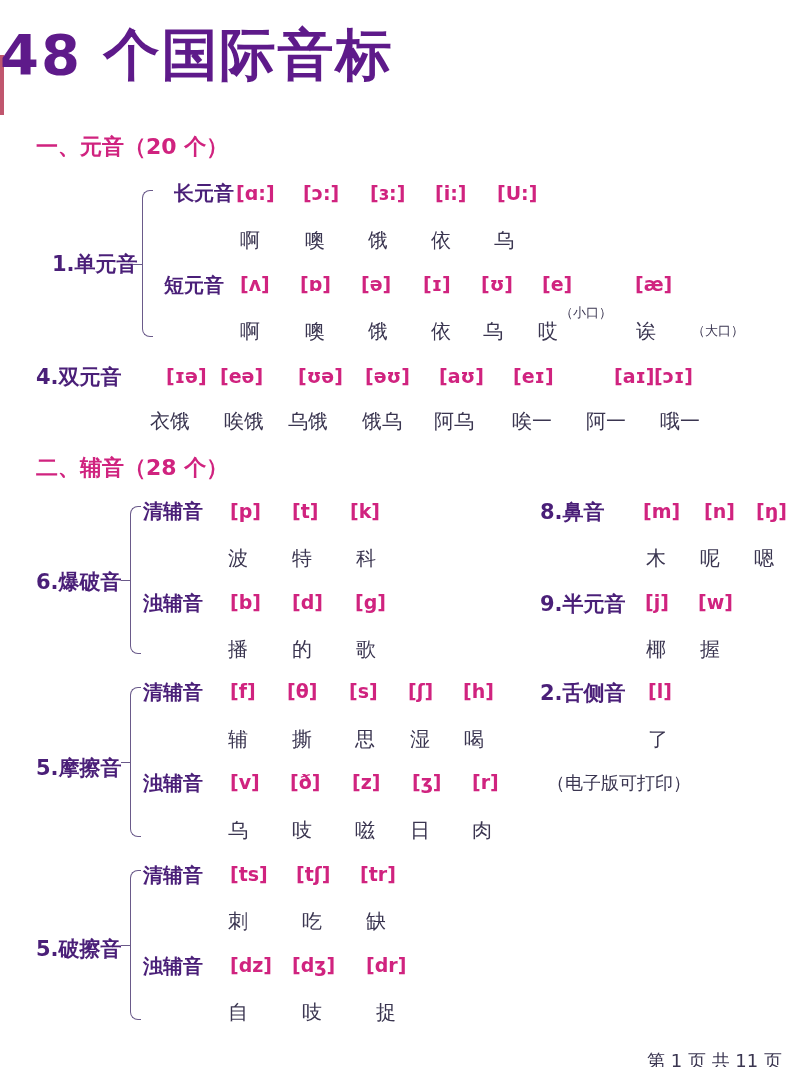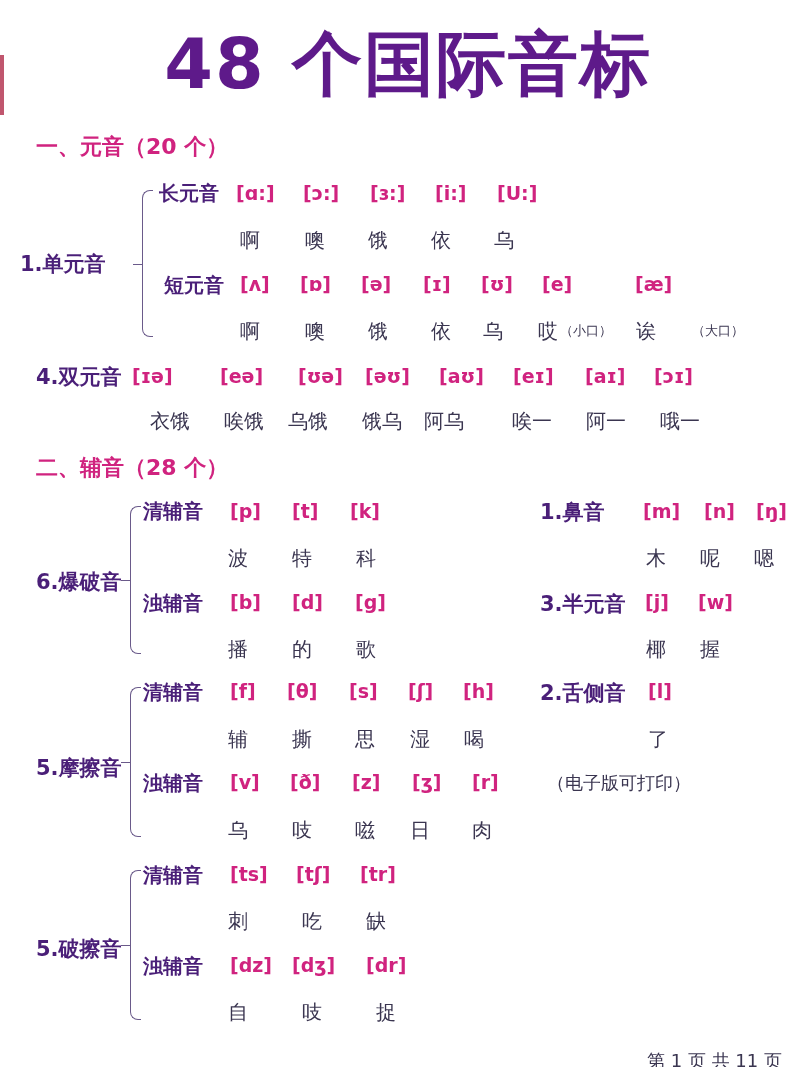--- a/index.html
+++ b/index.html
@@ -1,18 +1,18 @@
 <!DOCTYPE html>
 <html><head>
 <meta charset="utf-8">
 <style>
   html,body{margin:0;padding:0;background:#fff;}
   body{width:800px;height:1067px;position:relative;overflow:hidden;font-family:"DejaVu Sans",sans-serif;}
   .edge{position:absolute;left:0;top:55px;width:4px;height:60px;background:#c0566e;}
-  .title{position:absolute;left:0;top:18px;width:652px;text-align:right;font-size:70px;font-weight:bold;color:var(--title);letter-spacing:2px;}
+  .title{position:absolute;left:0;top:18px;width:652px;text-align:left;font-size:56px;font-weight:bold;color:var(--title);letter-spacing:2px;}
   .sec{position:absolute;left:36px;font-size:22px;font-weight:bold;color:var(--pink);}
   .lbl{position:absolute;font-size:21px;font-weight:bold;color:var(--purple);white-space:nowrap;}
   .sub{position:absolute;font-size:20px;font-weight:bold;color:var(--purple);white-space:nowrap;}
   .ipa{position:absolute;font-size:19px;font-weight:bold;color:var(--pink);font-family:"DejaVu Sans",sans-serif;white-space:nowrap;}
   .zh{position:absolute;font-size:20px;color:#3a3550;white-space:nowrap;}
   .small{font-size:13px;}
   .note{position:absolute;font-size:18px;color:#3a3550;white-space:nowrap;}
   .brace{position:absolute;border:1.5px solid #6a5a8a;border-right:none;border-radius:8px 0 0 8px;width:10px;}
   .brace .tick{position:absolute;left:-10px;top:50%;width:9px;border-top:1.5px solid #6a5a8a;}
   .footer{position:absolute;right:18px;bottom:-6px;font-size:18px;color:#3a3550;}
@@ -21,23 +21,23 @@
 <body style="--title:#5e1a8a;--pink:#d0237f;--purple:#4a1f78;">
 
 <div class="edge"></div>
 <div class="title">48 个国际音标</div>
 
 <div class="sec" style="top:132px">一、元音（20 个）</div>
 
 <div class="brace" style="left:142px;top:190px;height:145px">
     <div class="tick"></div>
   </div>
-<div class="lbl" style="left:20px;top:250px">1.单元音</div>
+<div class="lbl" style="left:52px;top:250px">1.单元音</div>
 
-<div class="sub" style="left:159px;top:180px">长元音</div>
+<div class="sub" style="left:174px;top:180px">长元音</div>
 <span class="ipa" style="left:236px;top:182px">[ɑ:]</span>
 <span class="ipa" style="left:303px;top:182px">[ɔ:]</span>
 <span class="ipa" style="left:370px;top:182px">[ɜ:]</span>
 <span class="ipa" style="left:435px;top:182px">[i:]</span>
 <span class="ipa" style="left:497px;top:182px">[U:]</span>
 <span class="zh" style="left:240px;top:227px">啊</span>
 <span class="zh" style="left:305px;top:227px">噢</span>
 <span class="zh" style="left:368px;top:227px">饿</span>
 <span class="zh" style="left:431px;top:227px">依</span>
 <span class="zh" style="left:494px;top:227px">乌</span>
@@ -49,38 +49,38 @@
 <span class="ipa" style="left:423px;top:273px">[ɪ]</span>
 <span class="ipa" style="left:481px;top:273px">[ʊ]</span>
 <span class="ipa" style="left:542px;top:273px">[e]</span>
 <span class="ipa" style="left:635px;top:273px">[æ]</span>
 <span class="zh" style="left:240px;top:318px">啊</span>
 <span class="zh" style="left:305px;top:318px">噢</span>
 <span class="zh" style="left:368px;top:318px">饿</span>
 <span class="zh" style="left:431px;top:318px">依</span>
 <span class="zh" style="left:483px;top:318px">乌</span>
 <span class="zh" style="left:538px;top:318px">哎</span>
-<span class="zh small" style="left:560px;top:322px">（小口）</span>
+<span class="zh small" style="left:560px;top:304px">（小口）</span>
 <span class="zh" style="left:636px;top:318px">诶</span>
 <span class="zh small" style="left:692px;top:322px">（大口）</span>
 
 <div class="lbl" style="left:36px;top:363px">4.双元音</div>
-<span class="ipa" style="left:132px;top:365px">[ɪə]</span>
+<span class="ipa" style="left:166px;top:365px">[ɪə]</span>
 <span class="ipa" style="left:220px;top:365px">[eə]</span>
 <span class="ipa" style="left:298px;top:365px">[ʊə]</span>
 <span class="ipa" style="left:365px;top:365px">[əʊ]</span>
 <span class="ipa" style="left:439px;top:365px">[aʊ]</span>
 <span class="ipa" style="left:513px;top:365px">[eɪ]</span>
-<span class="ipa" style="left:585px;top:365px">[aɪ]</span>
+<span class="ipa" style="left:614px;top:365px">[aɪ]</span>
 <span class="ipa" style="left:654px;top:365px">[ɔɪ]</span>
 <span class="zh" style="left:150px;top:408px">衣饿</span>
 <span class="zh" style="left:224px;top:408px">唉饿</span>
 <span class="zh" style="left:288px;top:408px">乌饿</span>
 <span class="zh" style="left:362px;top:408px">饿乌</span>
-<span class="zh" style="left:424px;top:408px">阿乌</span>
+<span class="zh" style="left:434px;top:408px">阿乌</span>
 <span class="zh" style="left:512px;top:408px">唉一</span>
 <span class="zh" style="left:586px;top:408px">阿一</span>
 <span class="zh" style="left:660px;top:408px">哦一</span>
 
 <div class="sec" style="top:453px">二、辅音（28 个）</div>
 
 <div class="brace" style="left:130px;top:506px;height:146px">
     <div class="tick"></div>
   </div>
 <div class="lbl" style="left:36px;top:568px">6.爆破音</div>
@@ -92,29 +92,29 @@
 <span class="zh" style="left:292px;top:545px">特</span>
 <span class="zh" style="left:356px;top:545px">科</span>
 <div class="sub" style="left:143px;top:590px">浊辅音</div>
 <span class="ipa" style="left:230px;top:591px">[b]</span>
 <span class="ipa" style="left:292px;top:591px">[d]</span>
 <span class="ipa" style="left:355px;top:591px">[g]</span>
 <span class="zh" style="left:228px;top:636px">播</span>
 <span class="zh" style="left:292px;top:636px">的</span>
 <span class="zh" style="left:356px;top:636px">歌</span>
 
-<div class="lbl" style="left:540px;top:498px">1.鼻音</div>
+<div class="lbl" style="left:540px;top:498px">8.鼻音</div>
 <span class="ipa" style="left:643px;top:500px">[m]</span>
 <span class="ipa" style="left:704px;top:500px">[n]</span>
 <span class="ipa" style="left:756px;top:500px">[ŋ]</span>
 <span class="zh" style="left:646px;top:545px">木</span>
 <span class="zh" style="left:700px;top:545px">呢</span>
 <span class="zh" style="left:754px;top:545px">嗯</span>
 
-<div class="lbl" style="left:540px;top:590px">3.半元音</div>
+<div class="lbl" style="left:540px;top:590px">9.半元音</div>
 <span class="ipa" style="left:645px;top:591px">[j]</span>
 <span class="ipa" style="left:698px;top:591px">[w]</span>
 <span class="zh" style="left:646px;top:636px">椰</span>
 <span class="zh" style="left:700px;top:636px">握</span>
 
 <div class="brace" style="left:130px;top:687px;height:148px">
     <div class="tick"></div>
   </div>
 <div class="lbl" style="left:36px;top:754px">5.摩擦音</div>
 <div class="sub" style="left:143px;top:679px">清辅音</div>

